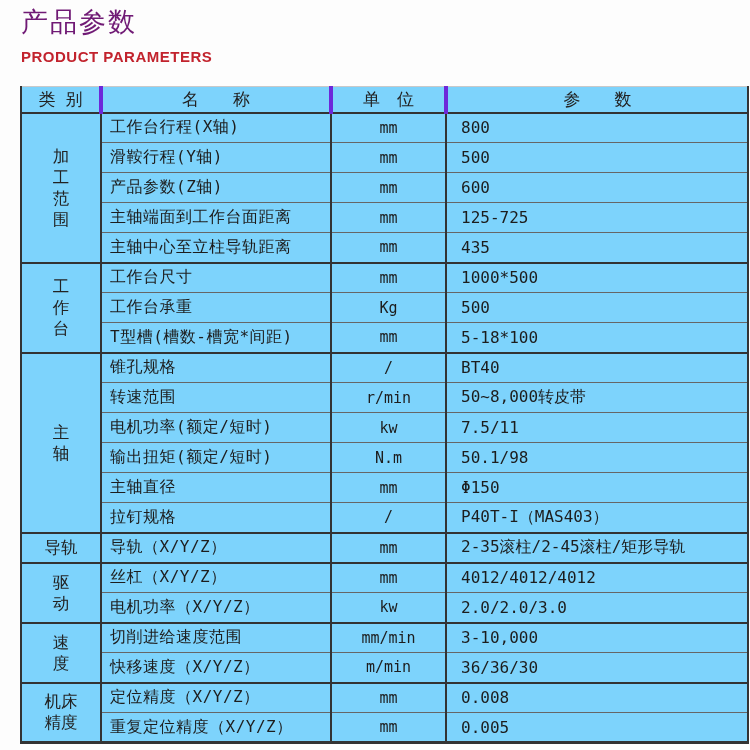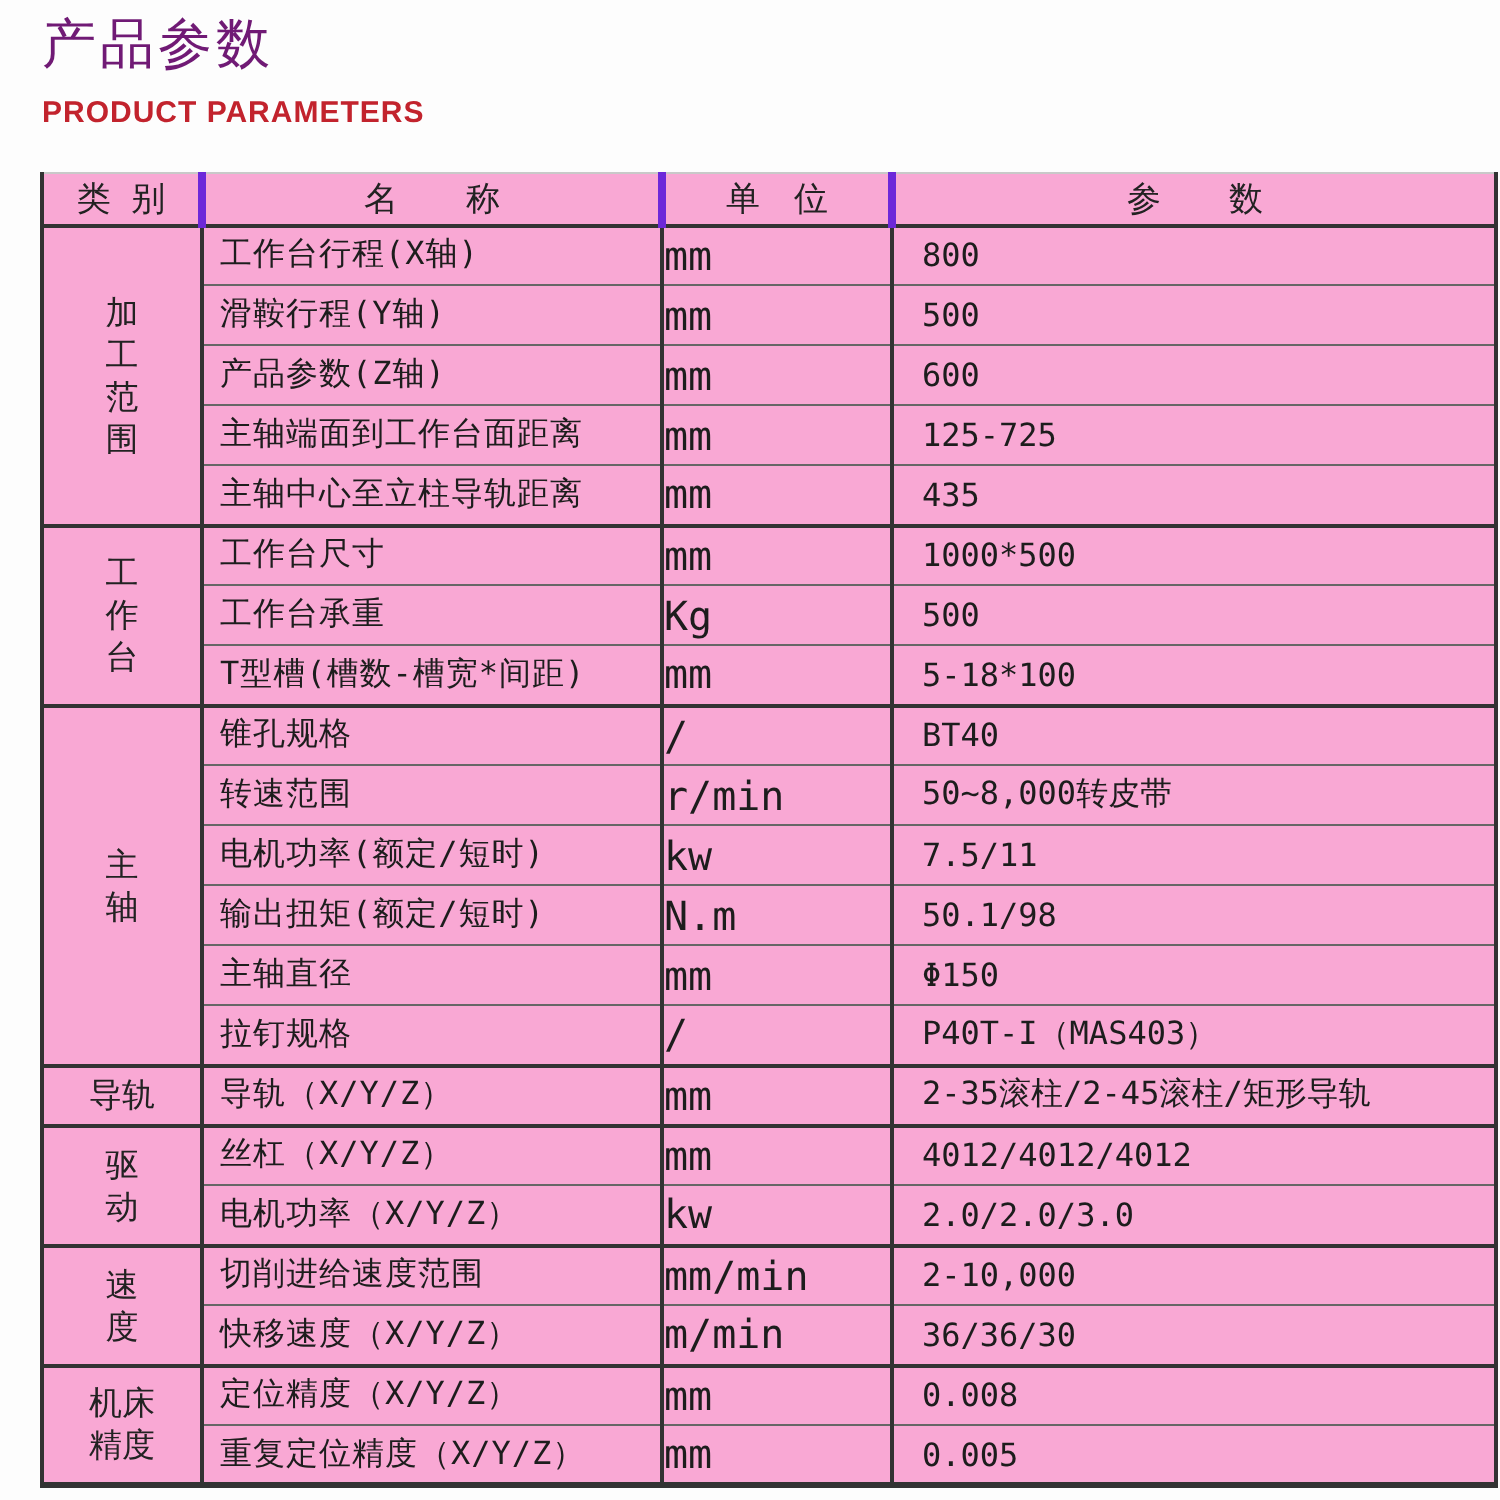--- a/index.html
+++ b/index.html
@@ -24,21 +24,21 @@
     font-weight: bold;
     color: #c2232d;
     letter-spacing: 0.5px;
   }
 
   table.spec {
     margin: 19px 0 0 20px;
     width: 727px;
     border-collapse: collapse;
     table-layout: fixed;
-    background: #f9a8d4;
+    background: #7dd3fc;
     border-left: 2px solid #333;
     border-right: 2px solid #333;
     border-bottom: 3px solid #333;
     border-top: 1px solid #c9c9c9;
     font-size: 16px;
     color: #1d1d1d;
   }
   col.c-cat  { width: 80px;  }
   col.c-name { width: 230px; }
   col.c-unit { width: 115px; }
@@ -66,23 +66,24 @@
     border-right: 2px solid #333;
     color: #222;
   }
   td.name {
     padding-left: 8px;
     border-right: 2px solid #333;
     border-top: 1px solid #666;
     letter-spacing: 0.5px;
   }
   td.unit {
+    text-align: center;
     border-right: 2px solid #333;
     border-top: 1px solid #666;
-    font-size: 20px;
+    font-size: 15px;
   }
   td.val {
     padding-left: 14px;
     border-top: 1px solid #666;
   }
   tr.group-start td { border-top: 2px solid #333; }
 </style>
 </head>
 <body>
 
@@ -208,21 +209,21 @@
         <td class="name">电机功率（X/Y/Z）</td>
         <td class="unit">kw</td>
         <td class="val">2.0/2.0/3.0</td>
       </tr>
 
       <tr class="group-start">
         <td class="cat" rowspan="2">速
 度</td>
         <td class="name">切削进给速度范围</td>
         <td class="unit">mm/min</td>
-        <td class="val">2-10,000</td>
+        <td class="val">3-10,000</td>
       </tr>
       <tr>
         <td class="name">快移速度（X/Y/Z）</td>
         <td class="unit">m/min</td>
         <td class="val">36/36/30</td>
       </tr>
 
       <tr class="group-start">
         <td class="cat" rowspan="2">机床
 精度</td>

